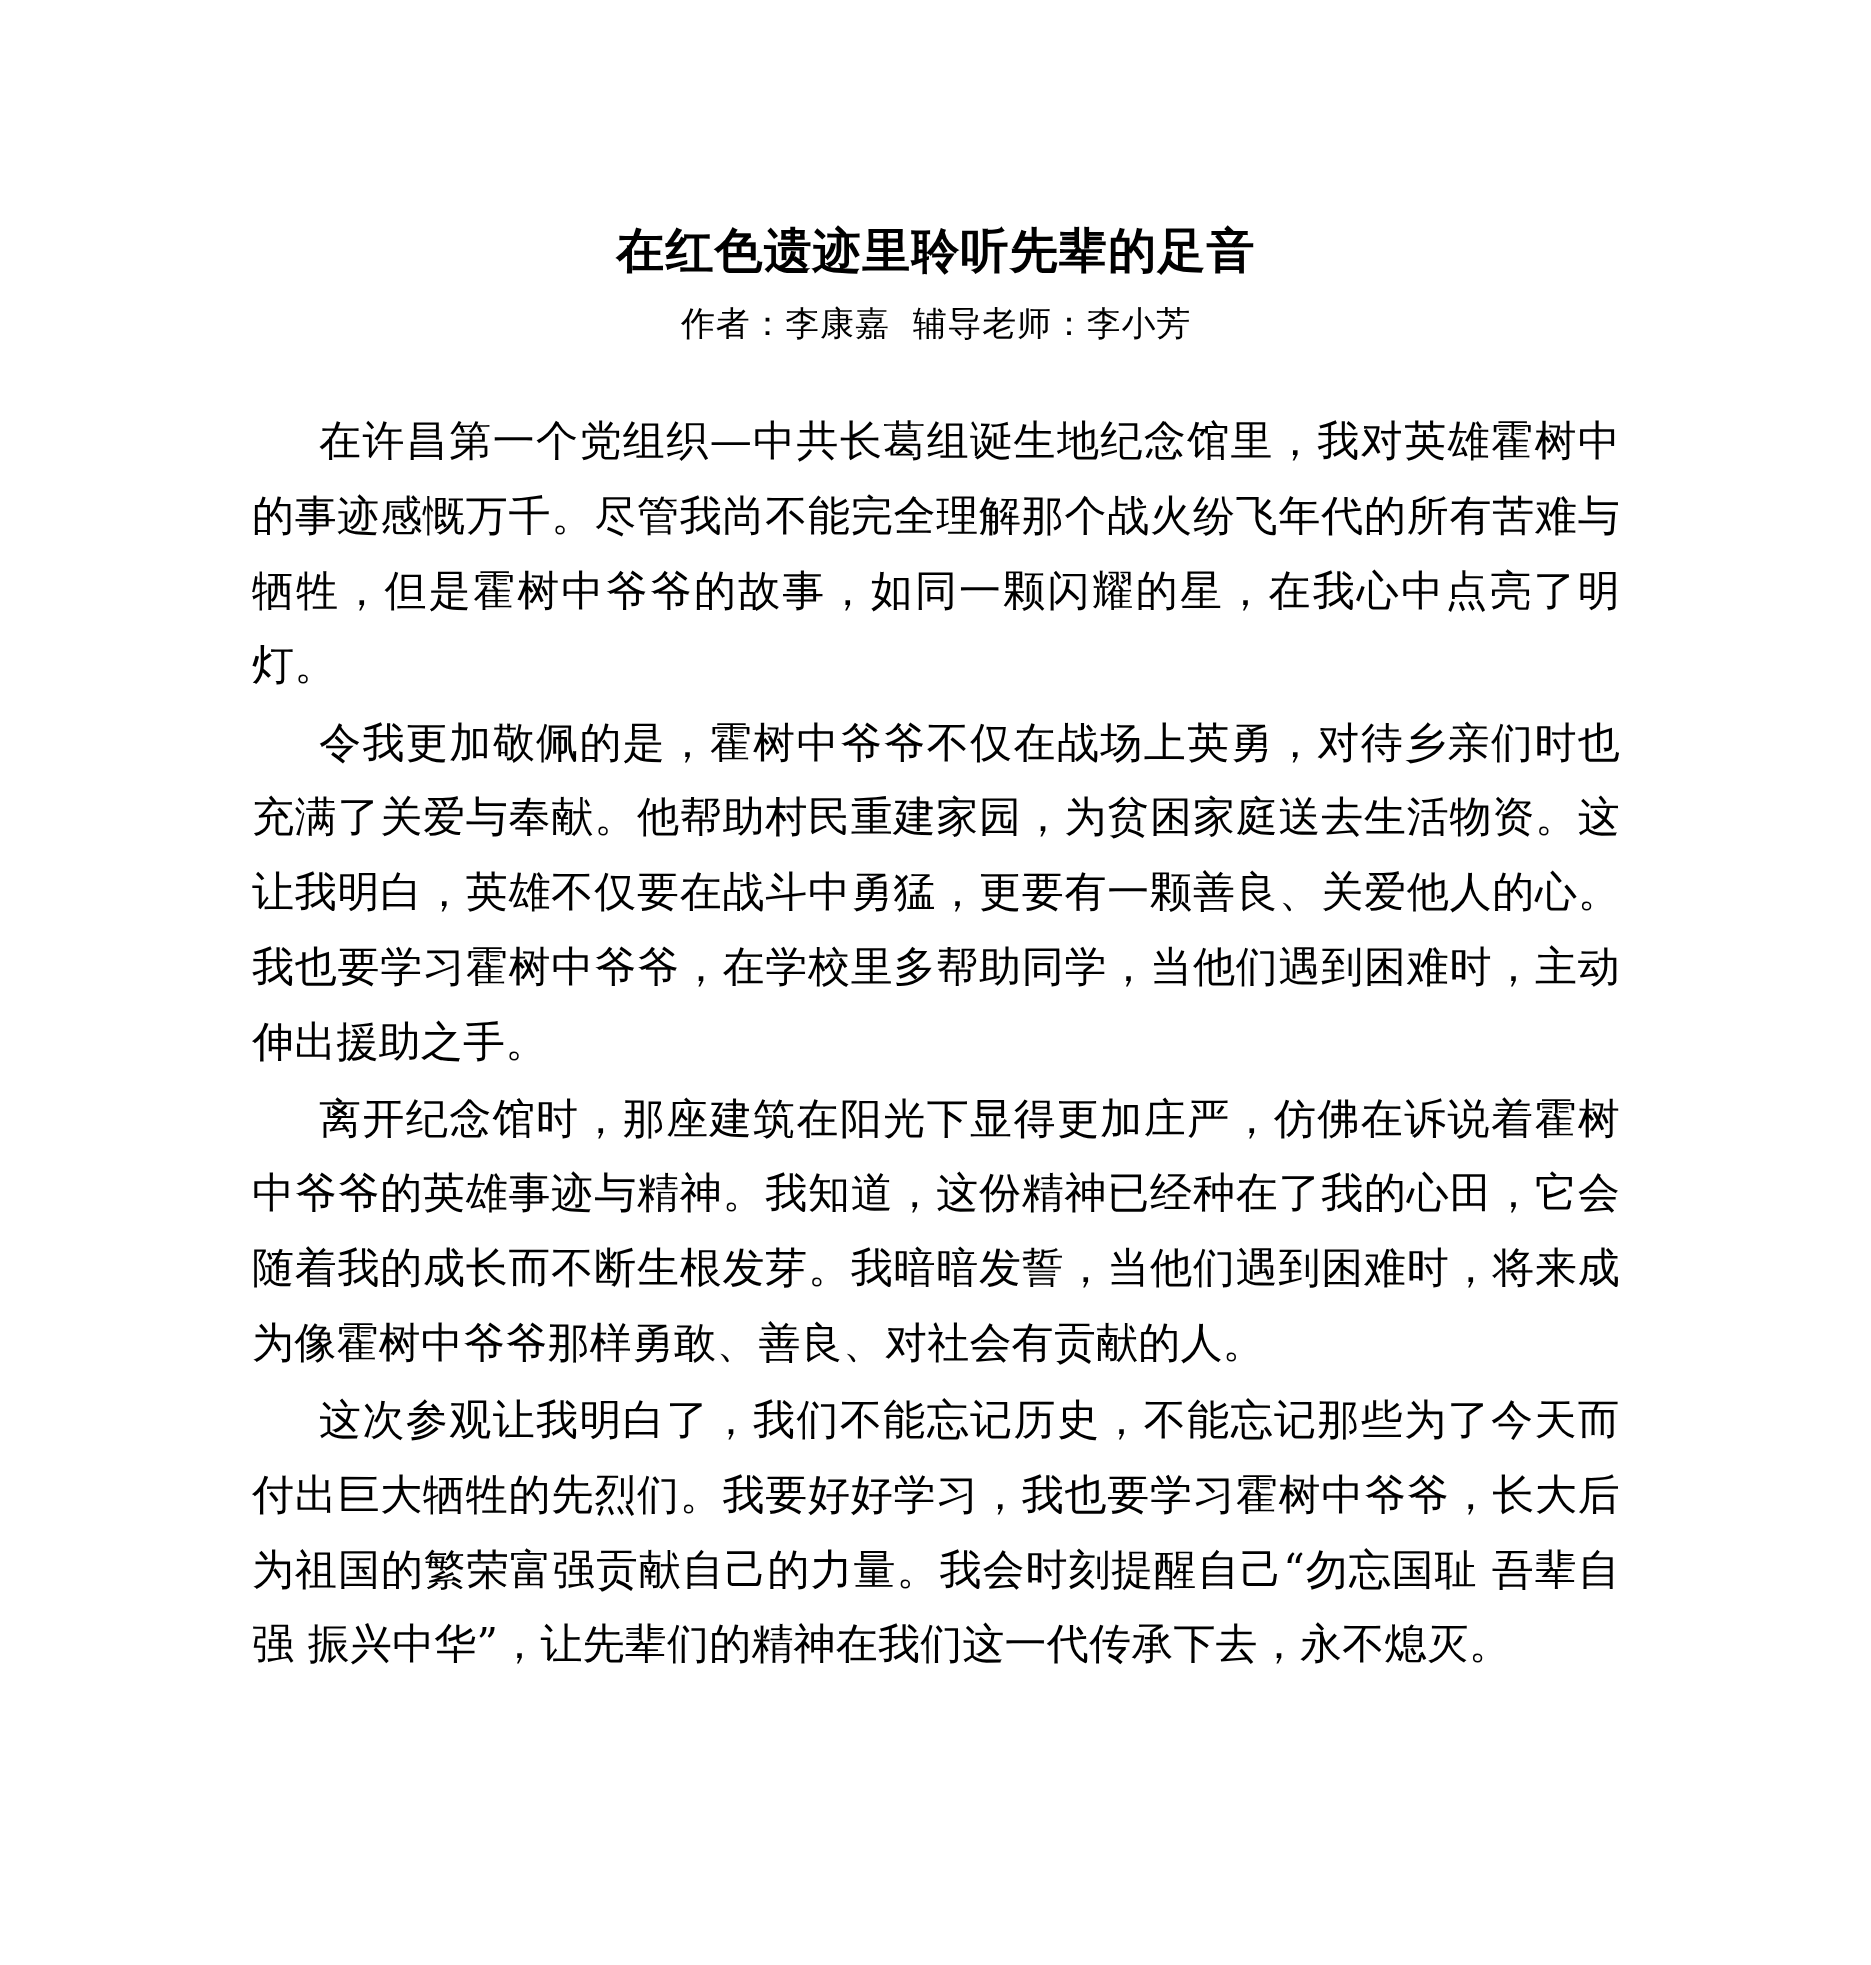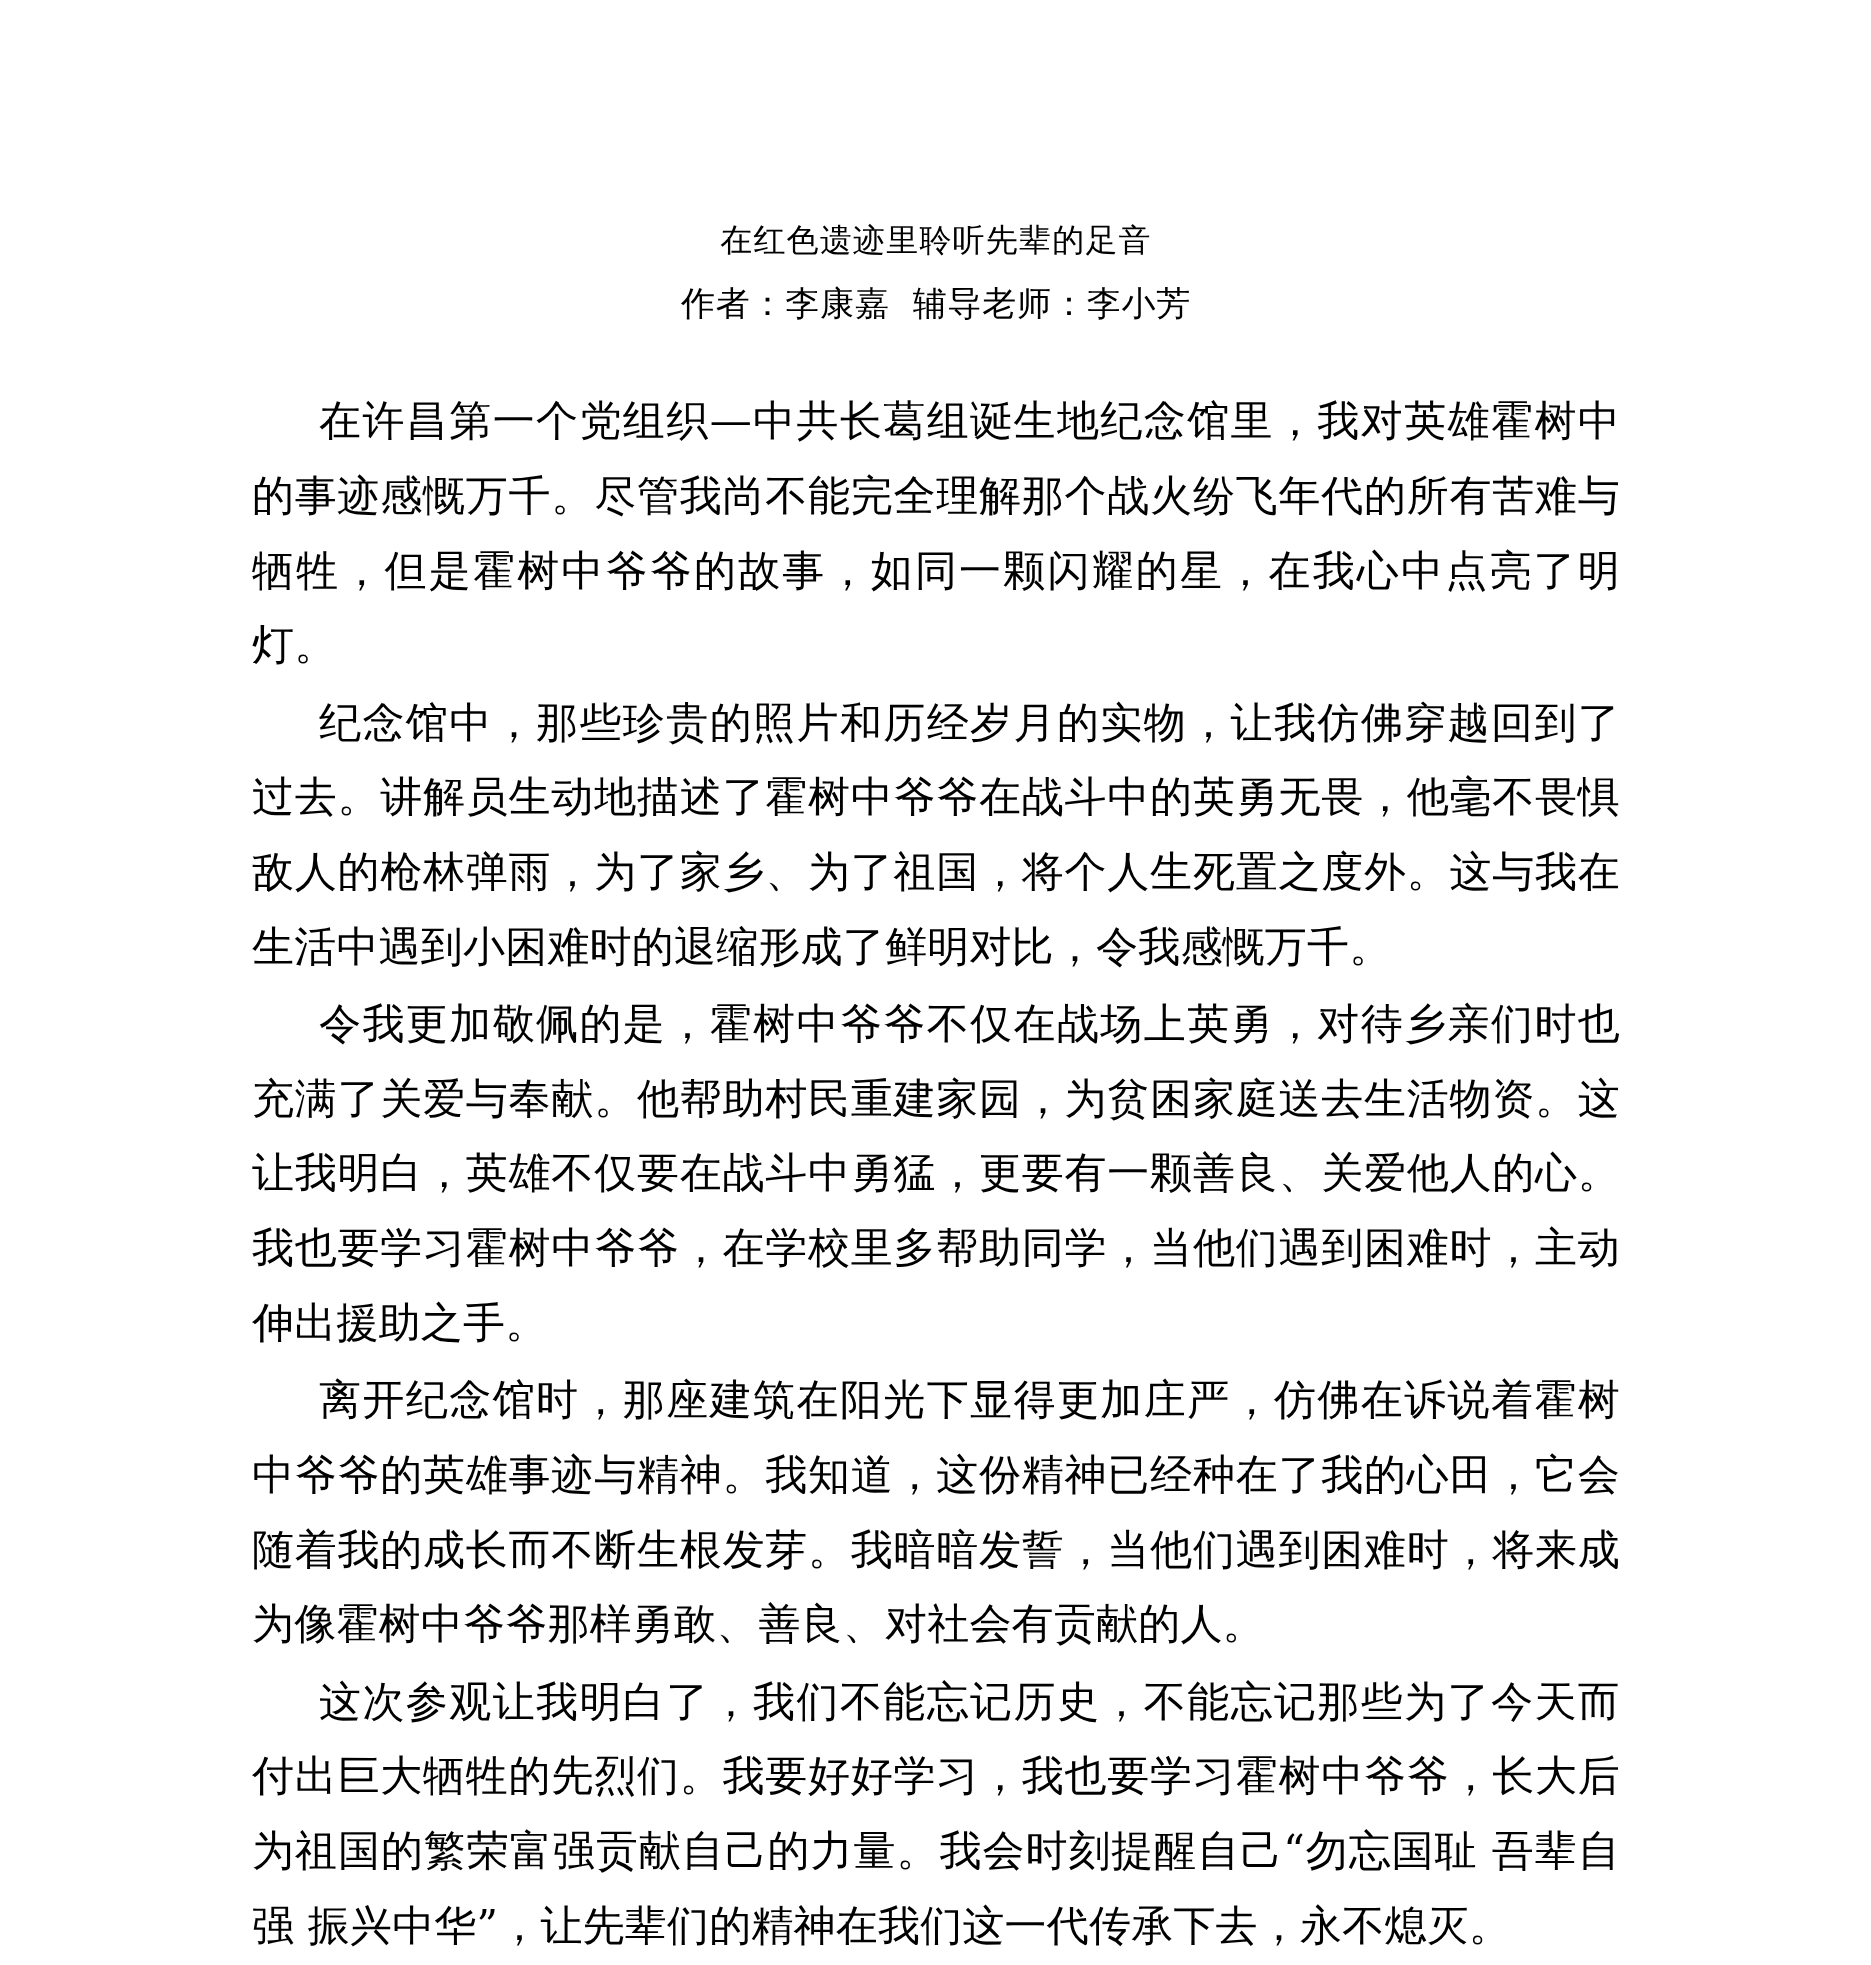--- a/index.html
+++ b/index.html
@@ -15,22 +15,22 @@
   }
   .page {
     position: relative;
     width: 1872px;
     min-height: 2647px;
     background: #ffffff;
     box-sizing: border-box;
     padding: 220px 252px 0 252px;
   }
   .doc-title {
-    font-size: 32px;
-    font-weight: normal;
+    font-size: 48px;
+    font-weight: bold;
     text-align: center;
     letter-spacing: 1.2px;
     line-height: 1.25;
     margin: 0 0 21px 0;
     font-family: "DejaVu Serif", "Liberation Serif", serif;
   }
   .byline {
     font-size: 34px;
     text-align: center;
     letter-spacing: 0.8px;
@@ -60,20 +60,19 @@
 <div class="page">
 
   <h1 class="doc-title">在红色遗迹里聆听先辈的足音</h1>
 
   <div class="byline">
     <span>作者：</span><span>李康嘉</span><span class="gap"></span><span>辅导老师：</span><span>李小芳</span>
   </div>
 
   <div class="body-text">
     <p>在许昌第一个党组织—中共长葛组诞生地纪念馆里，我对英雄霍树中的事迹感慨万千。尽管我尚不能完全理解那个战火纷飞年代的所有苦难与牺牲，但是霍树中爷爷的故事，如同一颗闪耀的星，在我心中点亮了明灯。</p>
-    <p>纪念馆中，那些珍贵的照片和历经岁月的实物，让我仿佛穿越回到了过去。讲解员生动地描述了霍树中爷爷在战斗中的英勇无畏，他毫不畏惧敌人的枪林弹雨，为了家乡、为了祖国，将个人生死置之度外。这与我在生活中遇到小困难时的退缩形成了鲜明对比，令我感慨万千。</p>
     <p>令我更加敬佩的是，霍树中爷爷不仅在战场上英勇，对待乡亲们时也充满了关爱与奉献。他帮助村民重建家园，为贫困家庭送去生活物资。这让我明白，英雄不仅要在战斗中勇猛，更要有一颗善良、关爱他人的心。我也要学习霍树中爷爷，在学校里多帮助同学，当他们遇到困难时，主动伸出援助之手。</p>
     <p>离开纪念馆时，那座建筑在阳光下显得更加庄严，仿佛在诉说着霍树中爷爷的英雄事迹与精神。我知道，这份精神已经种在了我的心田，它会随着我的成长而不断生根发芽。我暗暗发誓，当他们遇到困难时，将来成为像霍树中爷爷那样勇敢、善良、对社会有贡献的人。</p>
     <p>这次参观让我明白了，我们不能忘记历史，不能忘记那些为了今天而付出巨大牺牲的先烈们。我要好好学习，我也要学习霍树中爷爷，长大后为祖国的繁荣富强贡献自己的力量。我会时刻提醒自己“勿忘国耻 吾辈自强 振兴中华”，让先辈们的精神在我们这一代传承下去，永不熄灭。</p>
   </div>
 
 </div>
 
 
 </body></html>

